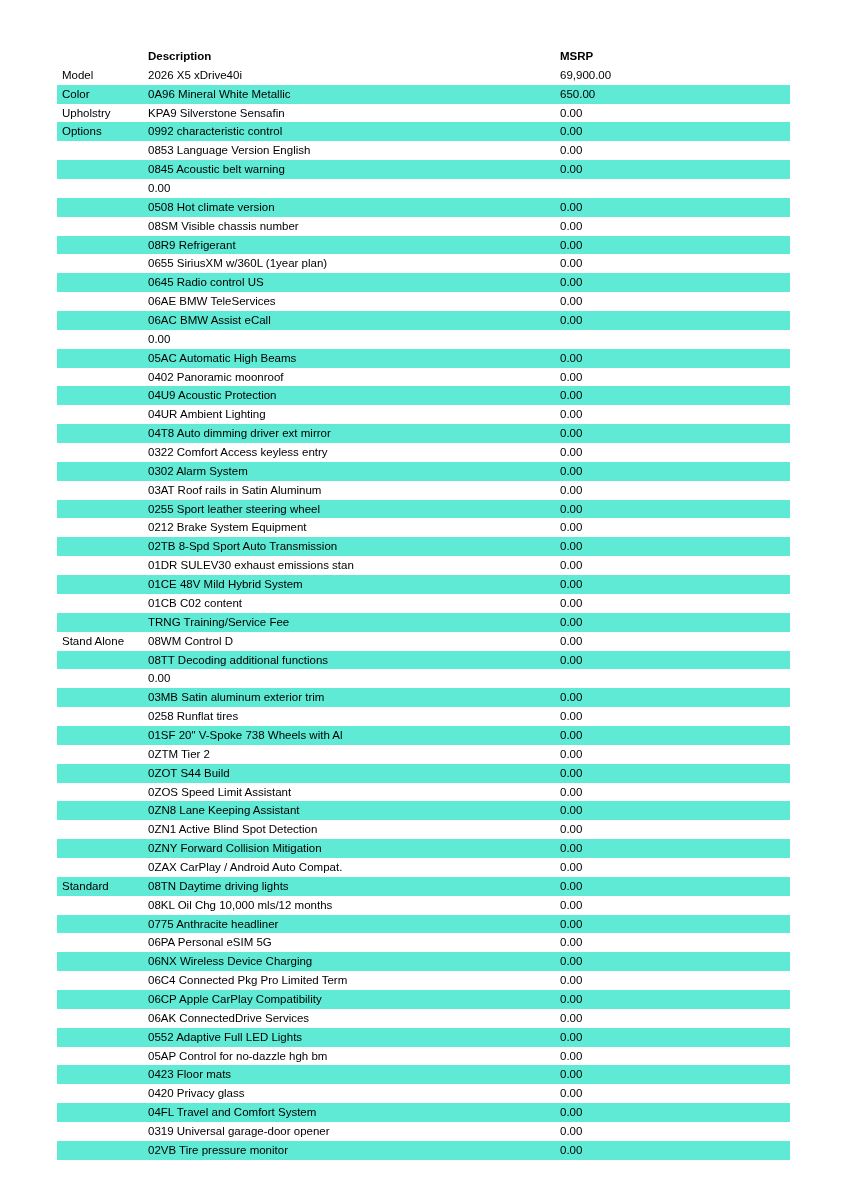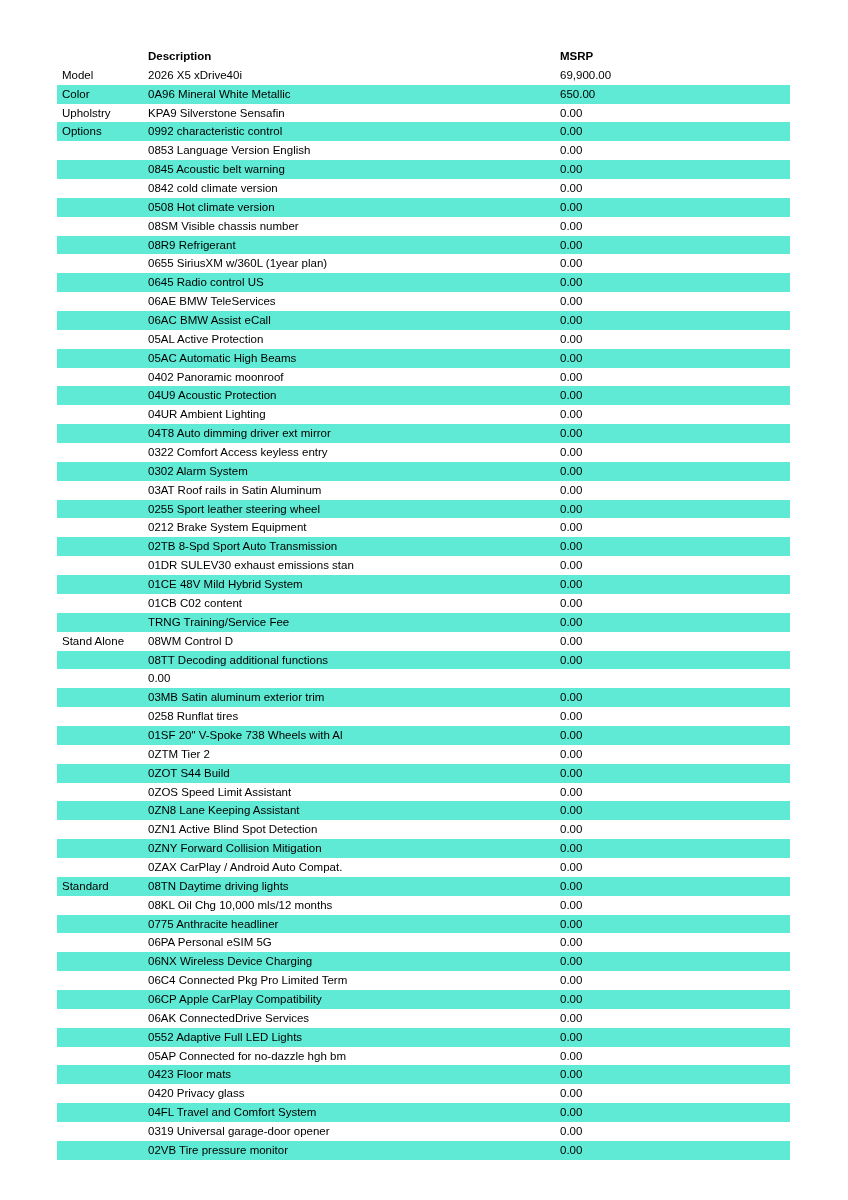--- a/index.html
+++ b/index.html
@@ -85,21 +85,20 @@
         <div class="cell-spacer"></div>
       </div>
       <div class="row alt">
         <div class="cell-cat"></div>
         <div class="cell-desc">0845 Acoustic belt warning</div>
         <div class="cell-msrp">0.00</div>
         <div class="cell-spacer"></div>
       </div>
       <div class="row">
         <div class="cell-cat"></div>
-        <div class="cell-desc">0842 cold climate version</div>
         <div class="cell-msrp">0.00</div>
         <div class="cell-spacer"></div>
       </div>
       <div class="row alt">
         <div class="cell-cat"></div>
         <div class="cell-desc">0508 Hot climate version</div>
         <div class="cell-msrp">0.00</div>
         <div class="cell-spacer"></div>
       </div>
       <div class="row">
@@ -133,21 +132,20 @@
         <div class="cell-spacer"></div>
       </div>
       <div class="row alt">
         <div class="cell-cat"></div>
         <div class="cell-desc">06AC BMW Assist eCall</div>
         <div class="cell-msrp">0.00</div>
         <div class="cell-spacer"></div>
       </div>
       <div class="row">
         <div class="cell-cat"></div>
-        <div class="cell-desc">05AL Active Protection</div>
         <div class="cell-msrp">0.00</div>
         <div class="cell-spacer"></div>
       </div>
       <div class="row alt">
         <div class="cell-cat"></div>
         <div class="cell-desc">05AC Automatic High Beams</div>
         <div class="cell-msrp">0.00</div>
         <div class="cell-spacer"></div>
       </div>
       <div class="row">
@@ -360,21 +358,21 @@
         <div class="cell-spacer"></div>
       </div>
       <div class="row alt">
         <div class="cell-cat"></div>
         <div class="cell-desc">0552 Adaptive Full LED Lights</div>
         <div class="cell-msrp">0.00</div>
         <div class="cell-spacer"></div>
       </div>
       <div class="row">
         <div class="cell-cat"></div>
-        <div class="cell-desc">05AP Connected for no-dazzle hgh bm</div>
+        <div class="cell-desc">05AP Control for no-dazzle hgh bm</div>
         <div class="cell-msrp">0.00</div>
         <div class="cell-spacer"></div>
       </div>
       <div class="row alt">
         <div class="cell-cat"></div>
         <div class="cell-desc">0423 Floor mats</div>
         <div class="cell-msrp">0.00</div>
         <div class="cell-spacer"></div>
       </div>
       <div class="row">

